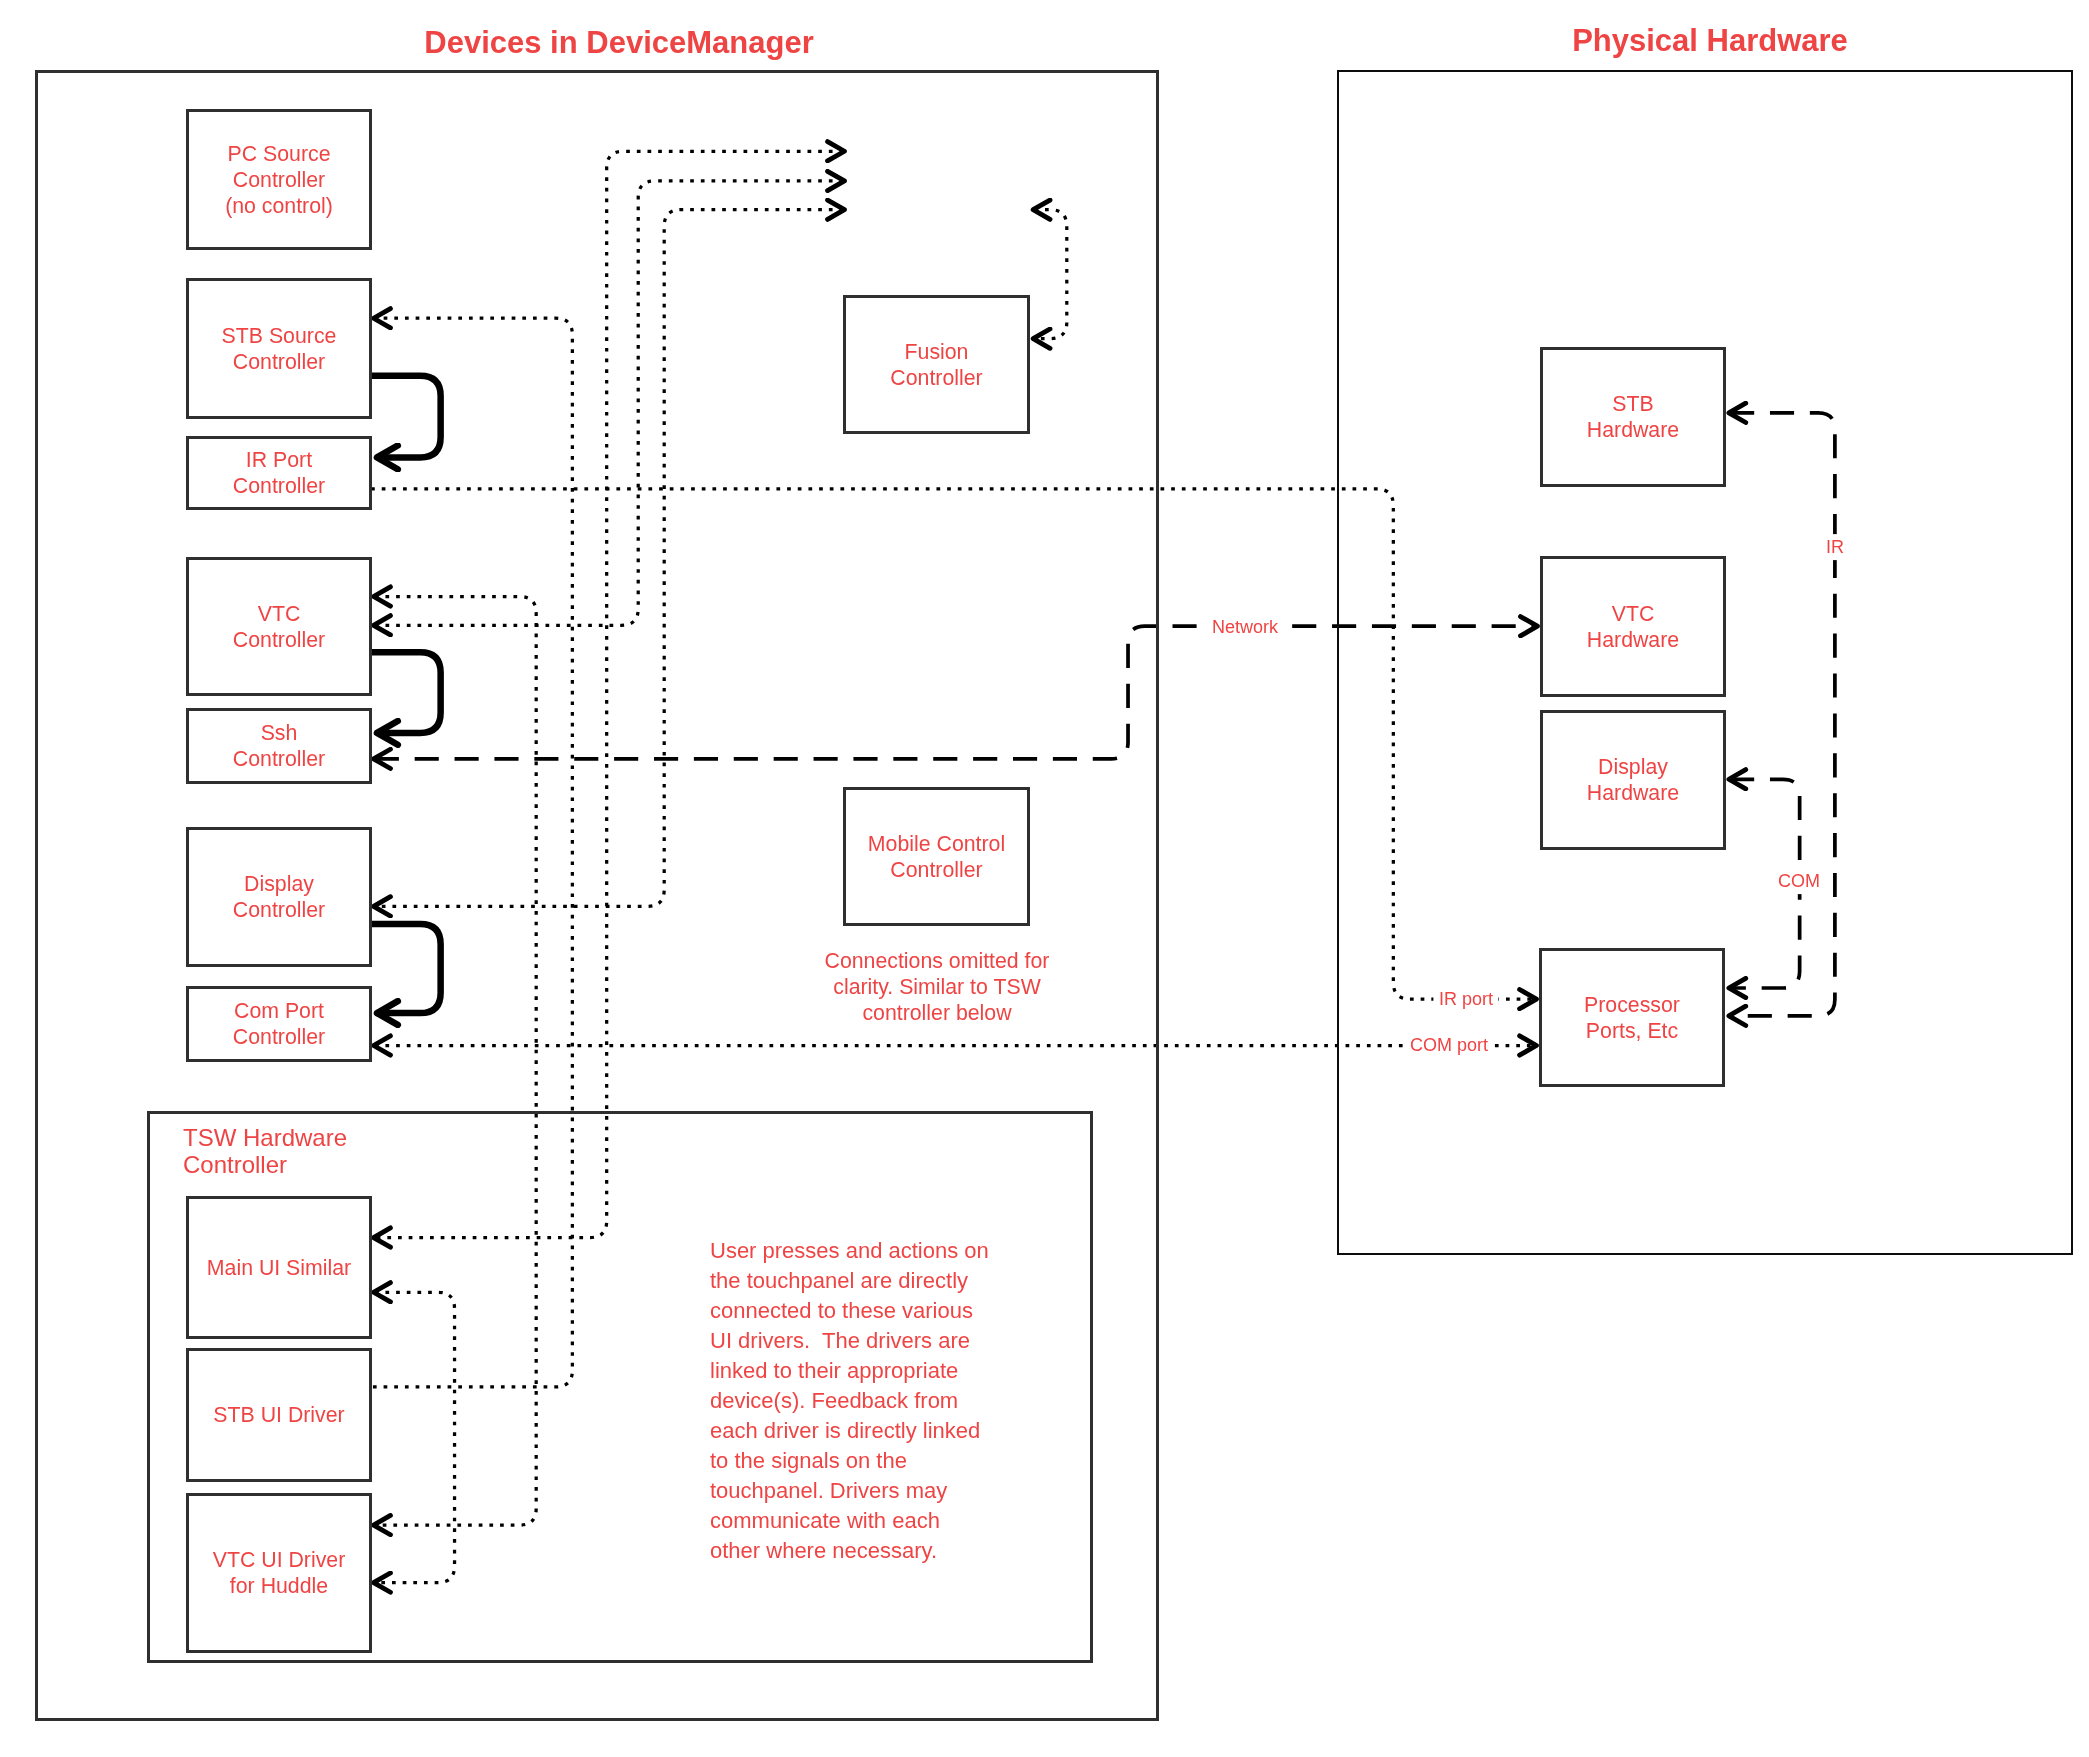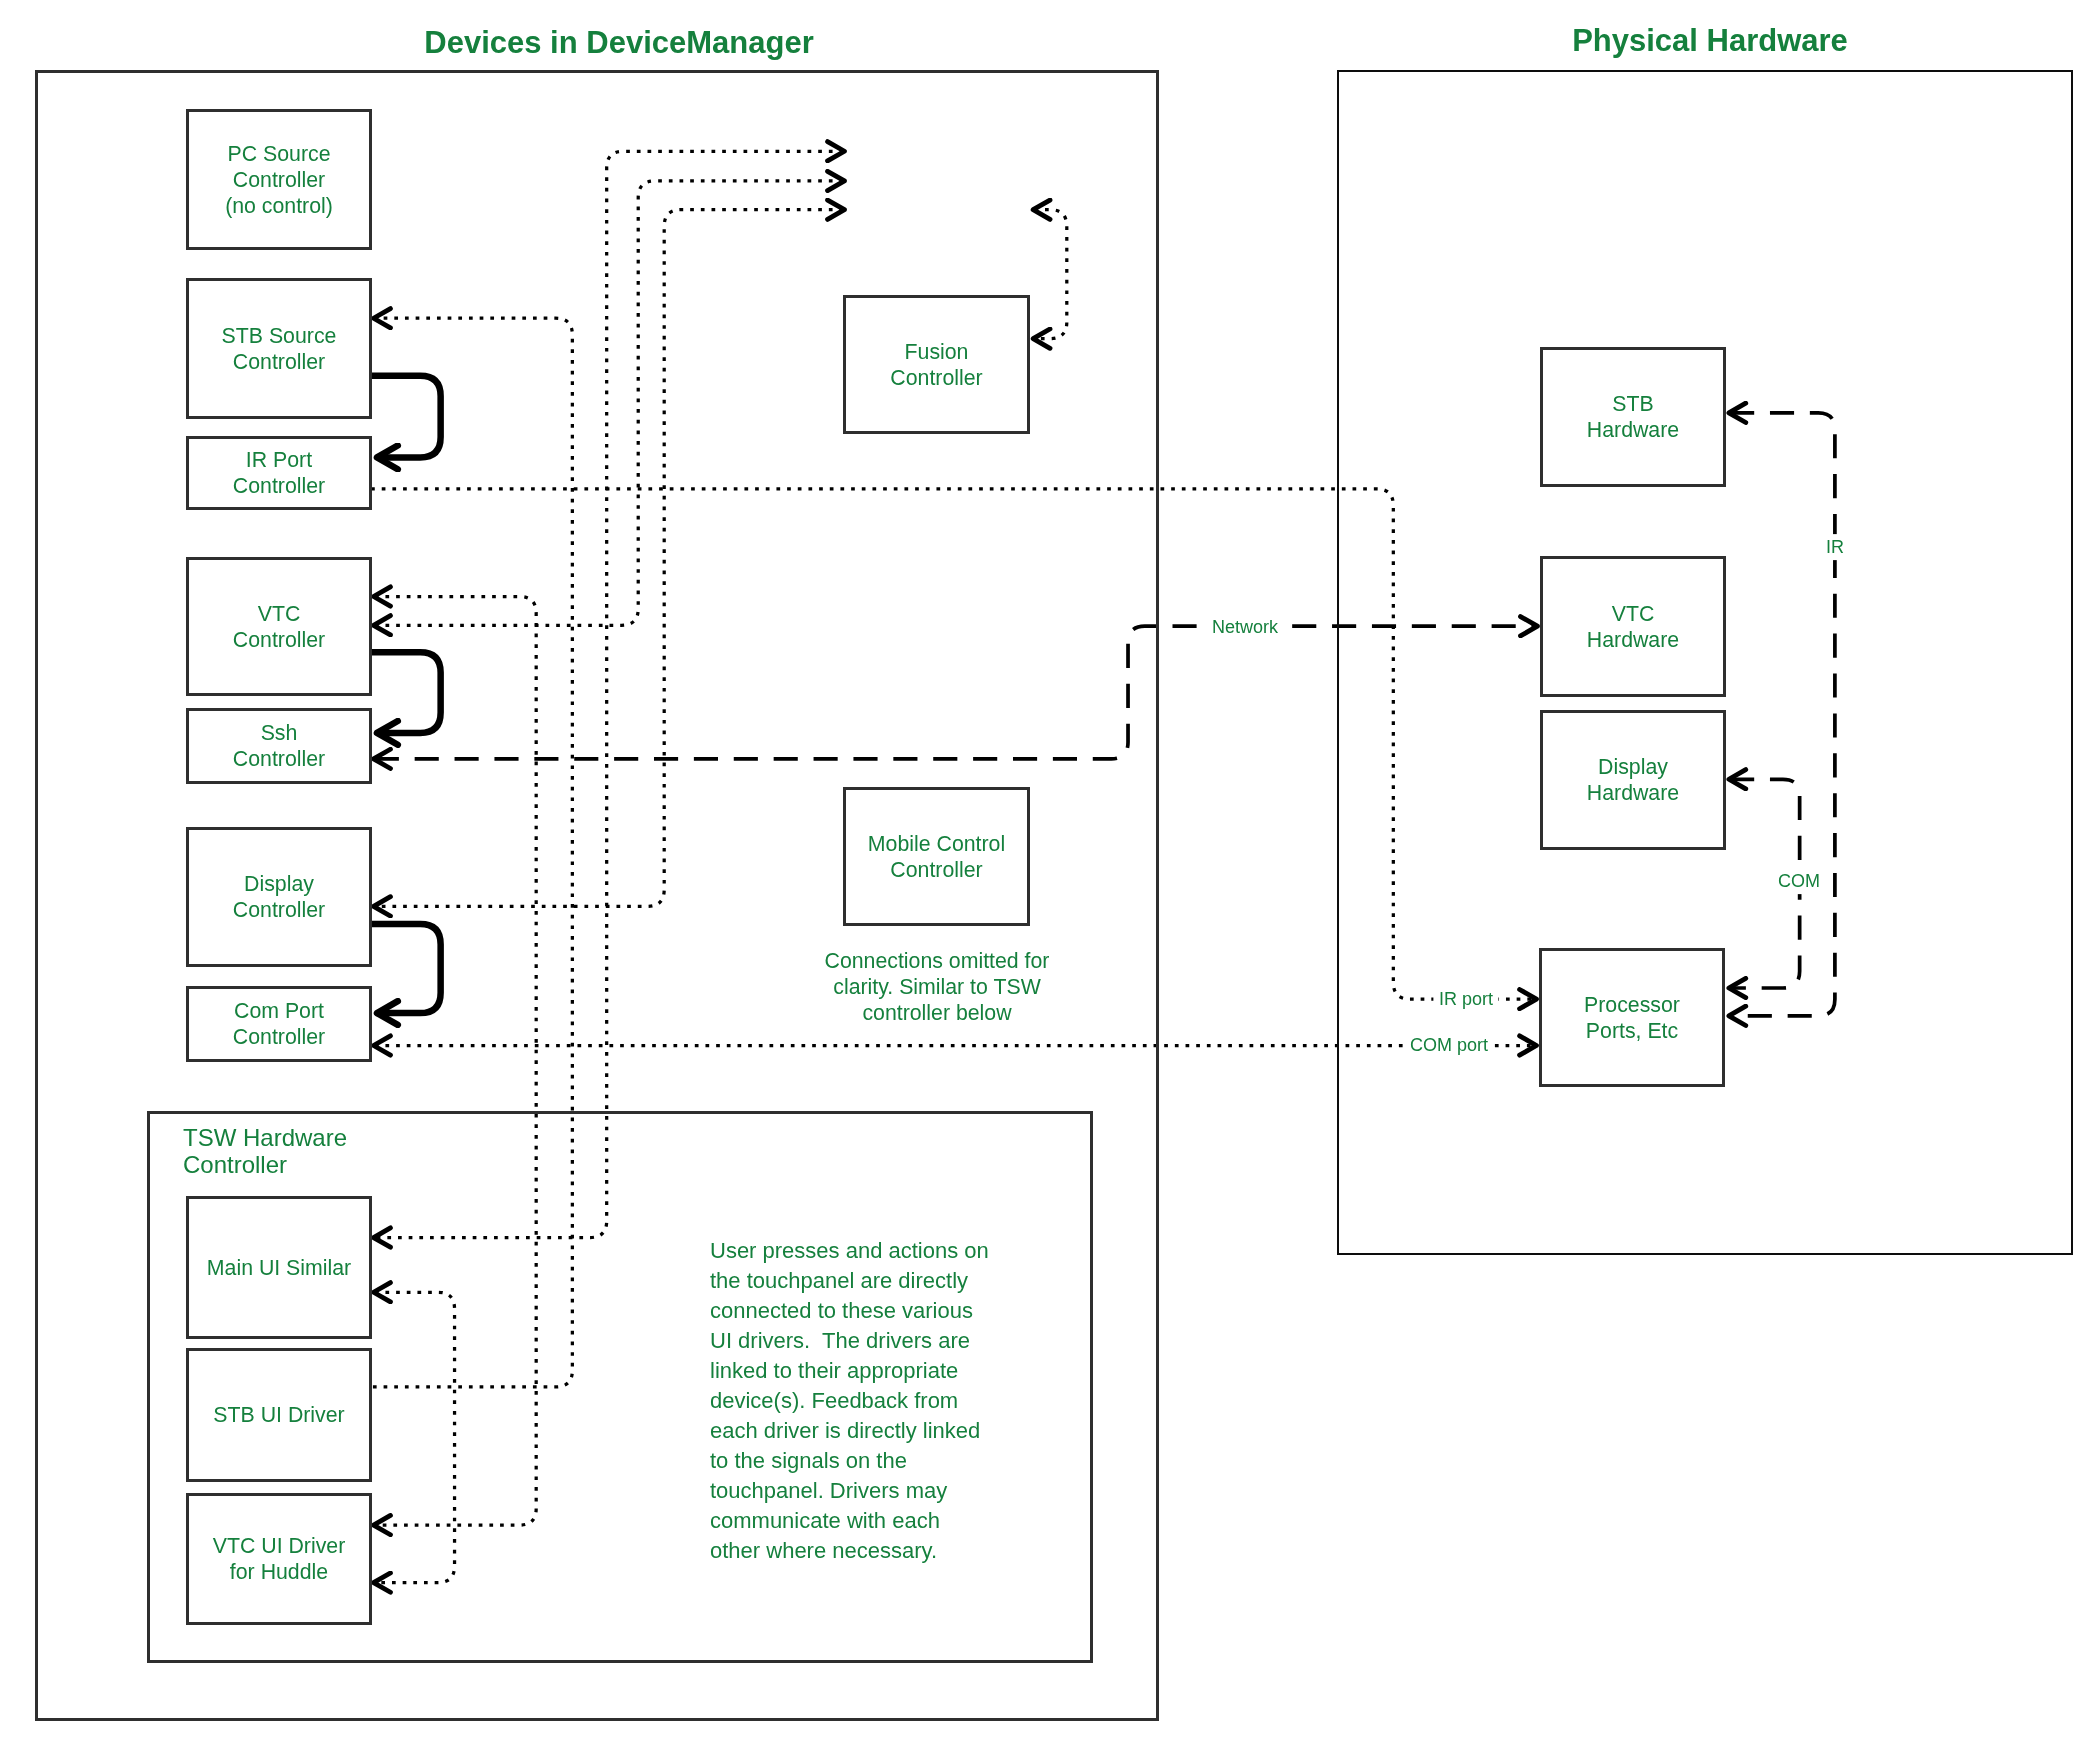--- a/index.html
+++ b/index.html
@@ -1,18 +1,18 @@
 <!DOCTYPE html>
 <html style="font-size:15px"><head>
 <meta charset="utf-8">
 <style>
   html,body{margin:0;padding:0;background:#fff;}
   #canvas{
     position:relative;width:2090px;height:1758px;background:#ffffff;
-    font-family:"Liberation Sans", sans-serif;color:#15803d;overflow:hidden;text-decoration:underline;
+    font-family:"Liberation Sans", sans-serif;color:#ef4444;overflow:hidden;text-decoration:underline;
   }
   .panel-title{
     position:absolute;transform:translateX(-50%);
     font-size:31px;font-weight:bold;white-space:nowrap;
   }
   .outer-box{position:absolute;background:transparent;box-sizing:border-box;}
   #devices-box,#tsw-box{border:3.7px solid #2f2f2f;}
   #ph-box{border:2.8px solid #0d0d0d;}
   .node{
     position:absolute;background:#ffffff;border:3.7px solid #2f2f2f;box-sizing:border-box;
@@ -126,21 +126,21 @@
     <span>Mobile Control
 Controller</span>
     </div>
 
   <div class="node" style="left:186px;top:1196px;width:186px;height:143px;">
     <span>Main UI Similar</span>
     </div>
   <div class="node" style="left:186px;top:1348px;width:186px;height:134px;">
     <span>STB UI Driver</span>
     </div>
-  <div class="node" style="left:186px;top:1493px;width:186px;height:132px;">
+  <div class="node" style="left:186px;top:1493px;width:186px;height:160px;">
     <span>VTC UI Driver
 for Huddle</span>
     </div>
 
   <div class="node" style="left:1540px;top:347px;width:186px;height:140px;">
     <span>STB
 Hardware</span>
     </div>
   <div class="node" style="left:1540px;top:556px;width:186px;height:141px;">
     <span>VTC

